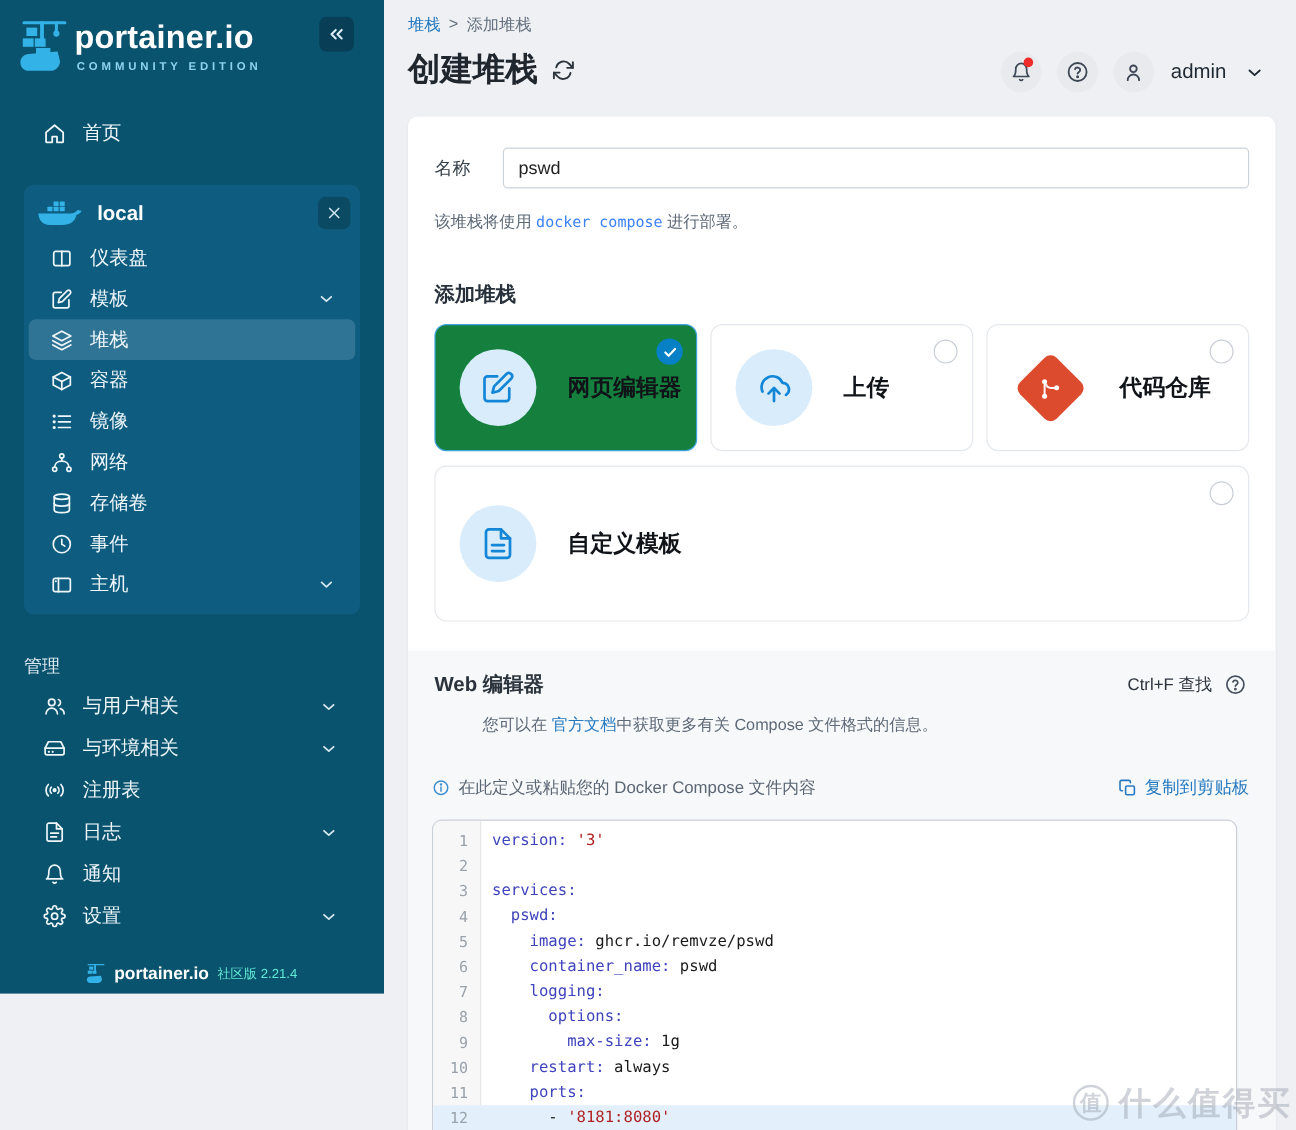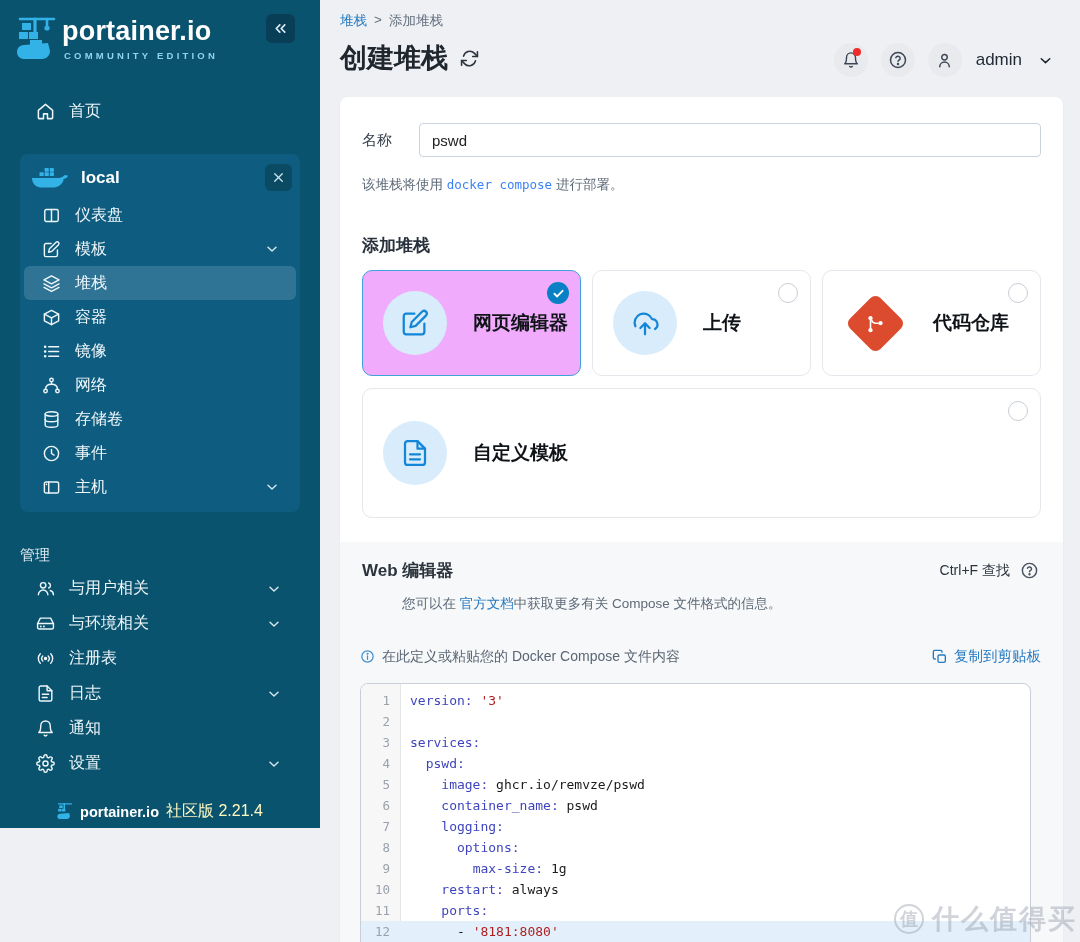--- a/index.html
+++ b/index.html
@@ -22,21 +22,21 @@
   .env-close { position:absolute; right:8px; top:10px; width:27px; height:27px; background:#0a4b63; border:none; border-radius:6px; color:#cfe4ef; display:flex; align-items:center; justify-content:center; cursor:pointer; }
   .env-box .sb-item { padding-left:18px; margin:0 4px; height:34px; }
   .sb-item .chev { position:absolute; right:16px; color:#d7e7f0; }
   .sb-item.active { background:#2f7495; }
   .sb-item .lbl { font-size:16px; }
   .sb-section { margin:34px 0 6px 20px; font-size:15px; color:#dce9f1; }
   .sb-admin .sb-item { height:35px; }
   .sb-admin .sb-item .chev { right:38px; }
   .sb-foot { position:absolute; left:0; right:0; bottom:6px; display:flex; align-items:center; justify-content:center; gap:7px; }
   .sb-foot .brand { font-size:14.5px; font-weight:700; color:#fff; }
-  .sb-foot .ver { font-size:16px; color:#fef9c3; }
+  .sb-foot .ver { font-size:11px; color:#5eead4; }
 
   
   .main { position:absolute; left:320px; top:0; width:760px; height:942px; background:#eef0f4; overflow:hidden; }
   .breadcrumb { position:absolute; left:20px; top:12px; font-size:13.5px; color:#63707e; display:flex; gap:7px; }
   .breadcrumb .bc-link { color:#2579c0; cursor:pointer; }
   .title-row { position:absolute; left:20px; top:40px; display:flex; align-items:center; gap:12px; color:#20262e; }
   .page-title { font-size:27px; font-weight:600; }
   .refresh-btn { background:none; border:none; color:#2c343d; cursor:pointer; margin-top:4px; }
   .head-icons { position:absolute; right:26px; top:43px; display:flex; align-items:center; gap:13px; }
   .circ-btn { position:relative; width:34px; height:34px; border-radius:50%; background:#e8eaee; border:none; display:flex; align-items:center; justify-content:center; color:#3c4654; cursor:pointer; }
@@ -47,21 +47,21 @@
   .card { position:absolute; left:20px; right:17px; top:97px; bottom:-40px; background:#fff; border-radius:8px; box-shadow:0 1px 2px rgba(25,35,50,.06); padding:26px 22px 0 22px; overflow:hidden; }
   .name-row { display:flex; align-items:center; }
   .name-row label { width:57px; font-size:15px; color:#36404a; }
   .name-input { flex:1; height:34px; border:1px solid #ccd3da; border-radius:4px; padding:0 12px; font-size:15px; color:#222; background:#fff; font-family:"Liberation Sans",sans-serif; }
   .deploy-hint { margin-top:19px; font-size:13.5px; color:#5e6a78; }
   .deploy-hint code { font-family:"DejaVu Sans Mono",monospace; font-size:12.5px; color:#3b82f6; }
   .bm-title { margin-top:40px; font-size:17px; font-weight:700; color:#28313b; }
   .bm-grid { margin-top:13px; display:grid; grid-template-columns:repeat(3,1fr); gap:11px; }
   .m-card { position:relative; height:106px; background:#fff; border:1px solid #e4e8ec; border-radius:10px; display:flex; align-items:center; padding-left:20px; cursor:pointer; }
   .m-card.wide { height:130px; margin-top:12px; }
-  .m-card.selected { background:#f0abfc; border:1.5px solid #3fa3dc; }
+  .m-card.selected { background:#15803d; border:1.5px solid #3fa3dc; }
   .m-ic { width:64px; height:64px; border-radius:50%; background:#d8ecfb; display:flex; align-items:center; justify-content:center; color:#1486d8; flex:none; }
   .m-ic.git { background:transparent; }
   .git-diamond { width:43px; height:43px; background:#dd4b2e; border-radius:7px; transform:rotate(45deg); display:flex; align-items:center; justify-content:center; }
   .git-diamond svg { transform:rotate(-45deg); }
   .m-lbl { margin-left:26px; font-size:19px; font-weight:700; color:#101418; }
   .m-radio { position:absolute; top:12px; right:12px; width:20px; height:20px; border-radius:50%; border:1px solid #c8cdd5; background:#fff; }
   .m-check { position:absolute; top:11px; right:11px; width:22px; height:22px; border-radius:50%; background:#0780c6; display:flex; align-items:center; justify-content:center; color:#fff; }
 
   .ed-section { margin:24px -22px 0 -22px; background:#f7f8fa; padding:17px 22px 0 20px; height:440px; }
   .ed-head { display:flex; align-items:center; justify-content:space-between; padding-right:2px; }

